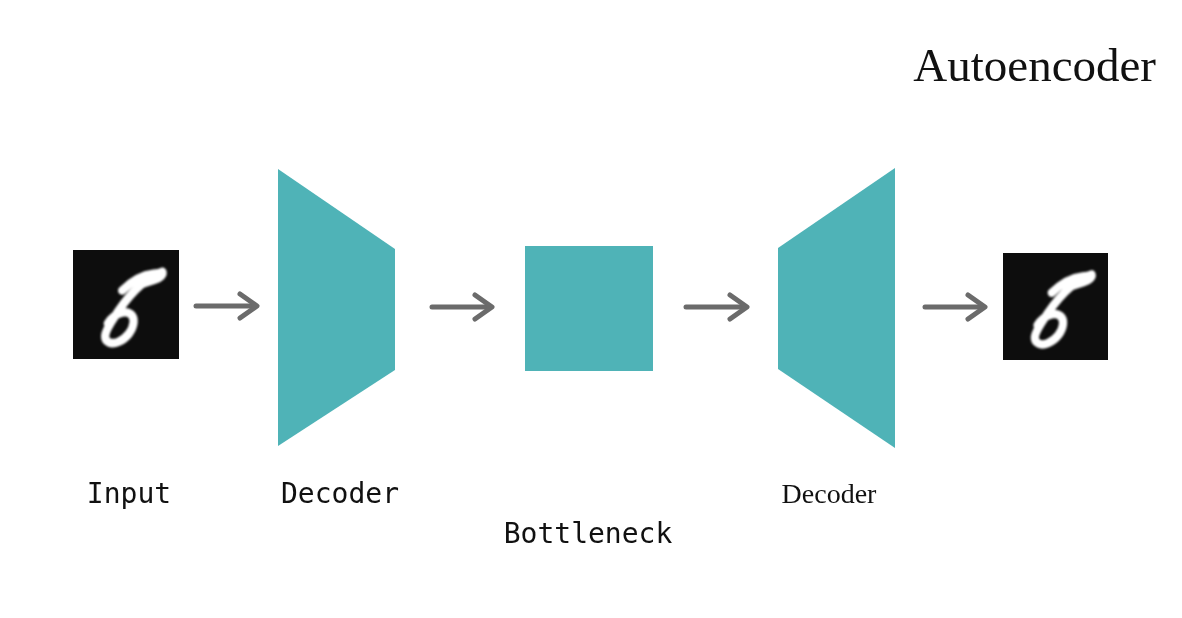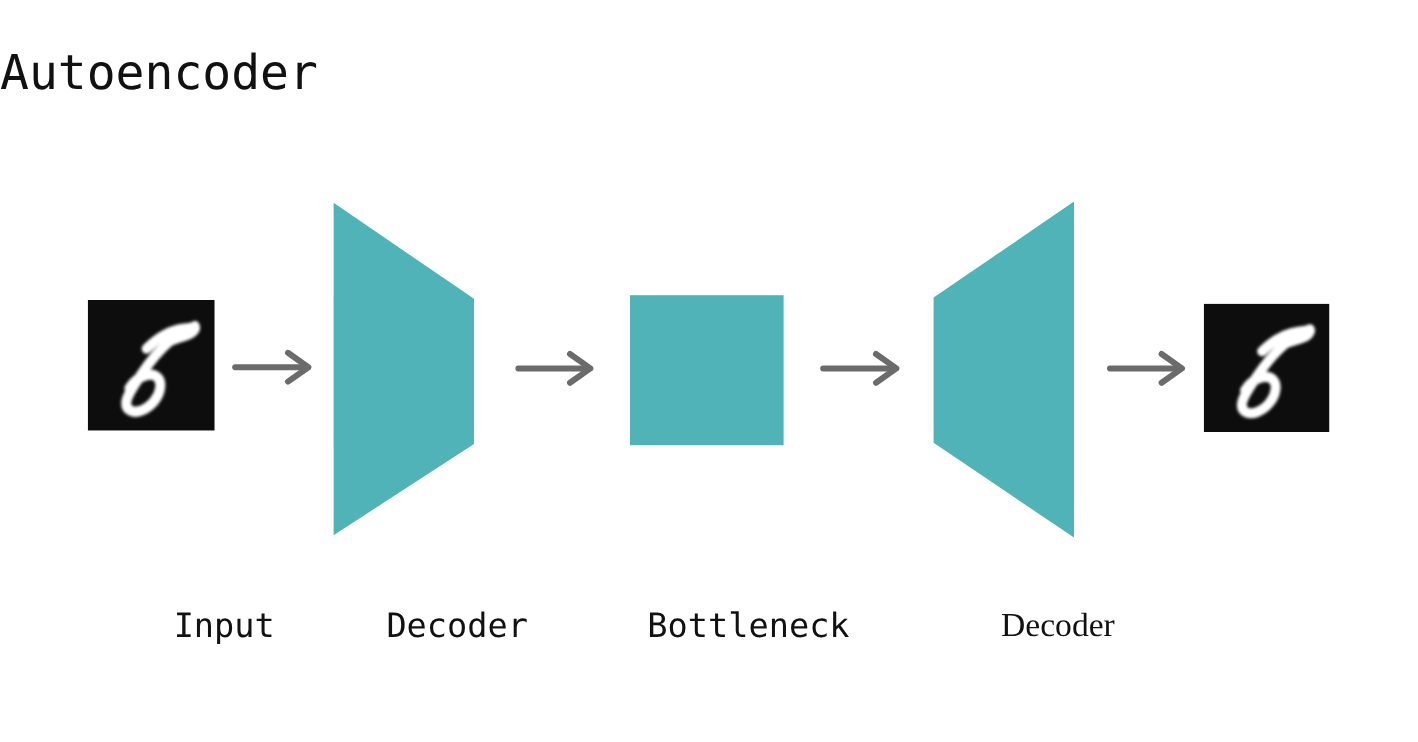--- a/index.html
+++ b/index.html
@@ -9,43 +9,44 @@
     width: 1182px;
     height: 618px;
     background: #ffffff;
     overflow: hidden;
   }
   .title {
     position: absolute;
     top: 38px;
     left: 0;
     width: 1156px;
-    text-align: left;
-    font-size: 40px;
+    text-align: right;
+    font-size: 47px;
     font-weight: 500;
     letter-spacing: 0px;
     color: #111111;
     white-space: nowrap;
+    font-family: Liberation Serif, serif;
   }
   .shapes-layer {
     position: absolute;
     top: 0; left: 0;
   }
   .node-label {
     position: absolute;
-    top: 502px;
+    top: 474px;
     font-size: 28px;
     line-height: 39px;
     font-weight: 500;
     color: #111111;
-    text-align: right;
+    text-align: center;
   }
   .lbl-input         { left: 29px;  width: 200px; }
   .lbl-encoder       { left: 240px; width: 200px; }
-  .lbl-bottleneck    { left: 468px; width: 240px; }
+  .lbl-bottleneck    { left: 468px; width: 240px; margin-top: 40px; }
   .lbl-decoder       { left: 729px; width: 200px; font-family: Liberation Serif, serif; }
   .lbl-reconstructed { left: 916px; width: 250px; }
   .digit {
     position: absolute;
   }
   .digit-input         { left: 73px;   top: 250px; }
   .digit-reconstructed { left: 1003px; top: 253px; }
 </style>
 </head>
 <body>

